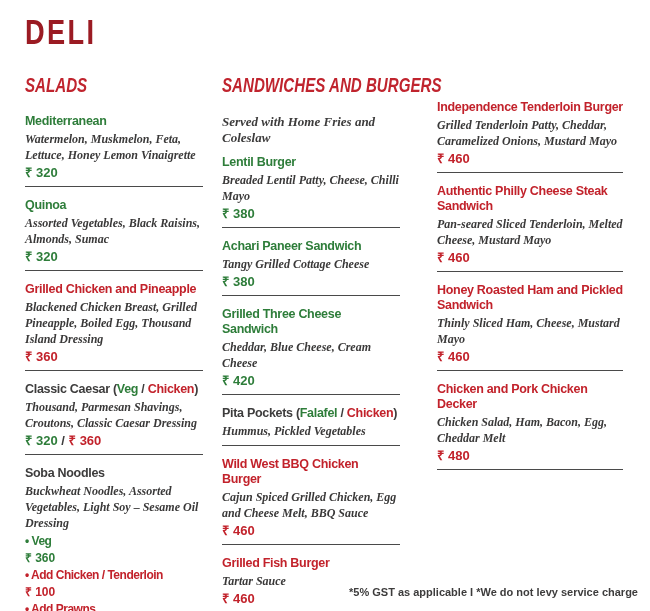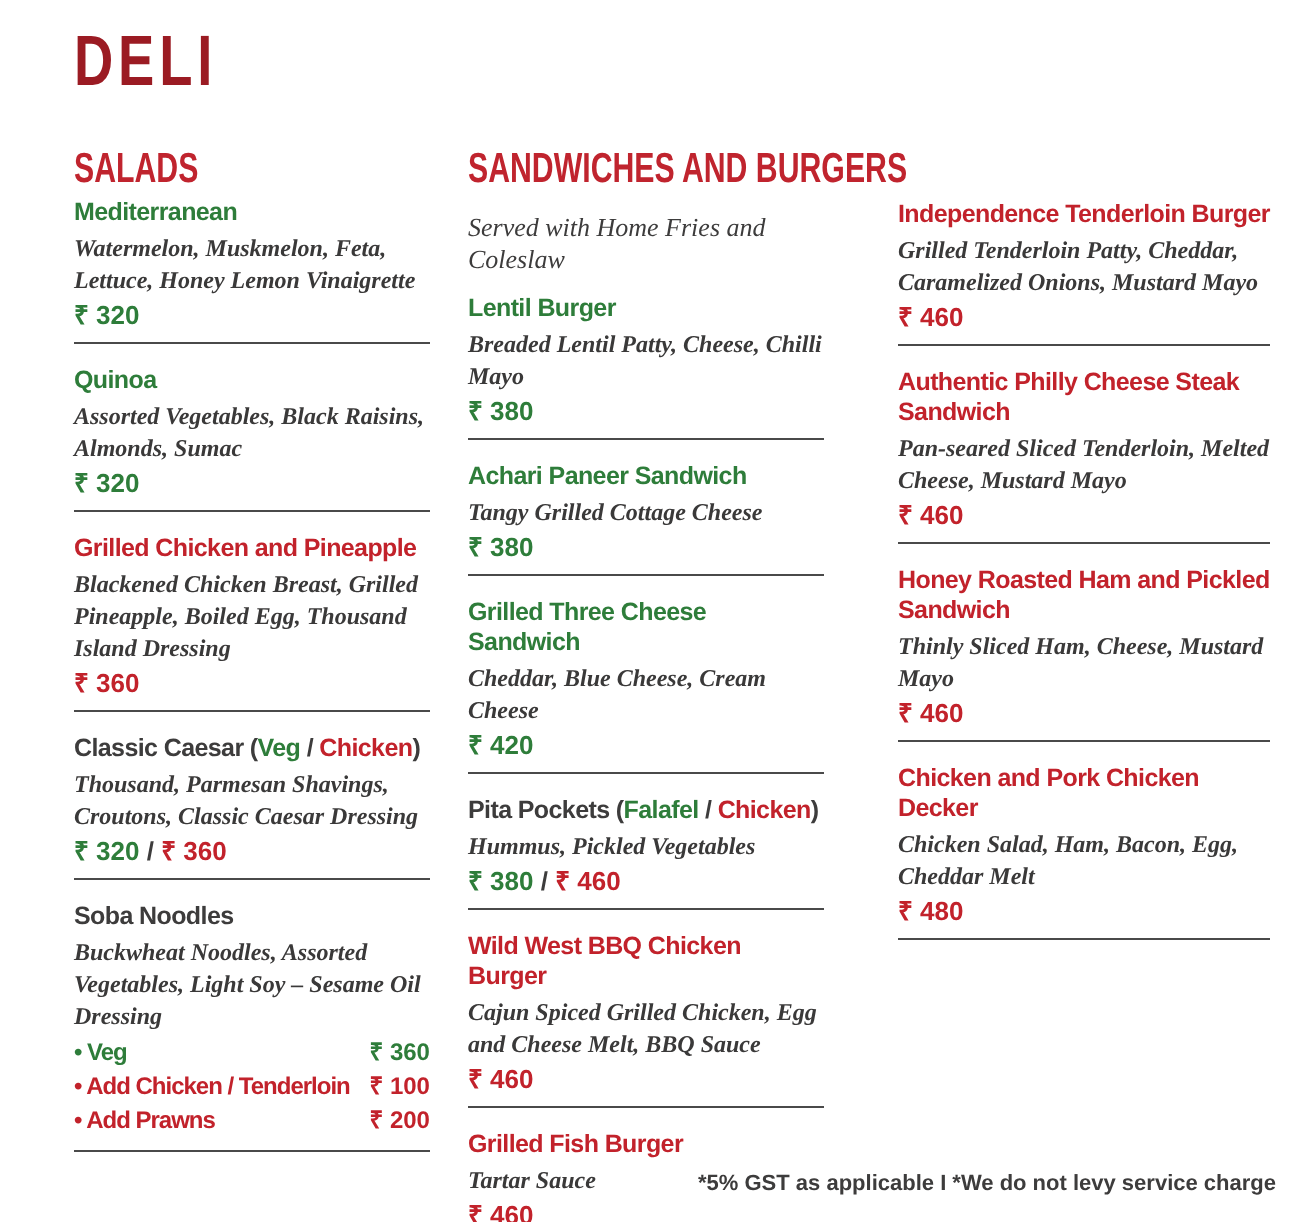--- a/index.html
+++ b/index.html
@@ -6,56 +6,56 @@
     --green:#2e7d3a; --red:#c2222b; --dark:#3d3c3c; --maroon:#9b1b23;
     --header-red:#c0242e; --divider:#4a4a4a; --background:#ffffff;
   }
   *{box-sizing:border-box; margin:0; padding:0;}
   html,body{width:650px; height:611px; overflow:hidden;}
   body{
     background:var(--background);
     font-family:"Liberation Sans", sans-serif;
     color:var(--dark);
   }
-  .page{position:relative; width:650px; height:611px; padding:12px 0 0 37px;}
+  .page{position:relative; width:650px; height:611px; padding:12px 0 0 25px;}
   .deli-title{margin-bottom:18px; height:40px;}
   .deli-title .condensed{
     display:inline-block; transform:scale(0.8,1.05); transform-origin:0 50%;
     font-size:34px; font-weight:bold; letter-spacing:3px; color:var(--maroon);
     white-space:nowrap; line-height:38px;
   }
   .columns{display:flex; align-items:flex-start;}
   .menu-column{flex:none;}
   .col-0{width:178px;}
   .col-1{width:178px; margin-left:19px;}
   .col-2{width:186px; margin-left:37px; padding-top:30px;}
-  .section-header{height:22px; margin-bottom:7px; overflow:visible;}
+  .section-header{height:22px; margin-bottom:22px; overflow:visible;font-style:italic;}
   .section-header .condensed{
     display:inline-block; transform:scaleX(0.72); transform-origin:0 55%;
     font-size:21px; font-weight:bold; color:var(--header-red);
     white-space:nowrap; line-height:22px;
   }
   .column-note{
-    font-family:"Liberation Serif", serif; font-style:italic; font-weight:normal;
+    font-family:"Liberation Serif", serif; font-style:italic; font-weight:bold;
     font-size:13px; line-height:16px; margin:14px 0 9px; color:var(--dark);
   }
   .menu-item .item-name{
     font-size:12.5px; font-weight:bold; line-height:15px; letter-spacing:-0.3px;
     margin-bottom:2px; color:var(--dark);
   }
   .menu-item .item-desc{
     font-family:"Liberation Serif", serif; font-style:italic; font-weight:bold;
     font-size:12px; line-height:16px; color:#3a3939; margin-bottom:2px;
   }
   .menu-item .item-price{
     font-size:13px; font-weight:bold; line-height:15px; margin-top:2px;
   }
   .addon-row{
     display:flex; justify-content:space-between; align-items:baseline;
-    font-size:12px; font-weight:bold; line-height:17px; letter-spacing:-0.5px;
+    font-size:12px; font-weight:bold; line-height:17px; letter-spacing:-0.5px;flex-direction:column;
   }
   .addon-row .addon-price{white-space:nowrap; letter-spacing:0;}
   .divider{border-top:1.5px solid var(--divider); margin:6px 0 11px;}
   .c-green{color:var(--green);}
   .c-red{color:var(--red);}
   .c-dark{color:var(--dark);}
   .footnote{
     position:absolute; right:12px; bottom:13px;
     font-size:11px; font-weight:bold; color:#3d3c3c; text-align:right;
   }
@@ -128,21 +128,20 @@
         </div>
         <div class="menu-item">
           <div class="item-name"><span class="c-green">Grilled Three Cheese Sandwich</span></div>
           <div class="item-desc">Cheddar, Blue Cheese, Cream Cheese</div>
           <div class="item-price"><span class="c-green">₹ 420</span></div>
           <div class="divider"></div>
         </div>
         <div class="menu-item">
           <div class="item-name"><span class="c-dark">Pita Pockets (</span><span class="c-green">Falafel</span><span class="c-dark"> / </span><span class="c-red">Chicken</span><span class="c-dark">)</span></div>
           <div class="item-desc">Hummus, Pickled Vegetables</div>
-          <div class="item-price"><span class="c-green">₹ 380</span><span class="c-dark"> / </span><span class="c-red">₹ 460</span></div>
           <div class="divider"></div>
         </div>
         <div class="menu-item">
           <div class="item-name"><span class="c-red">Wild West BBQ Chicken Burger</span></div>
           <div class="item-desc">Cajun Spiced Grilled Chicken, Egg and Cheese Melt, BBQ Sauce</div>
           <div class="item-price"><span class="c-red">₹ 460</span></div>
           <div class="divider"></div>
         </div>
         <div class="menu-item">
           <div class="item-name"><span class="c-red">Grilled Fish Burger</span></div>

